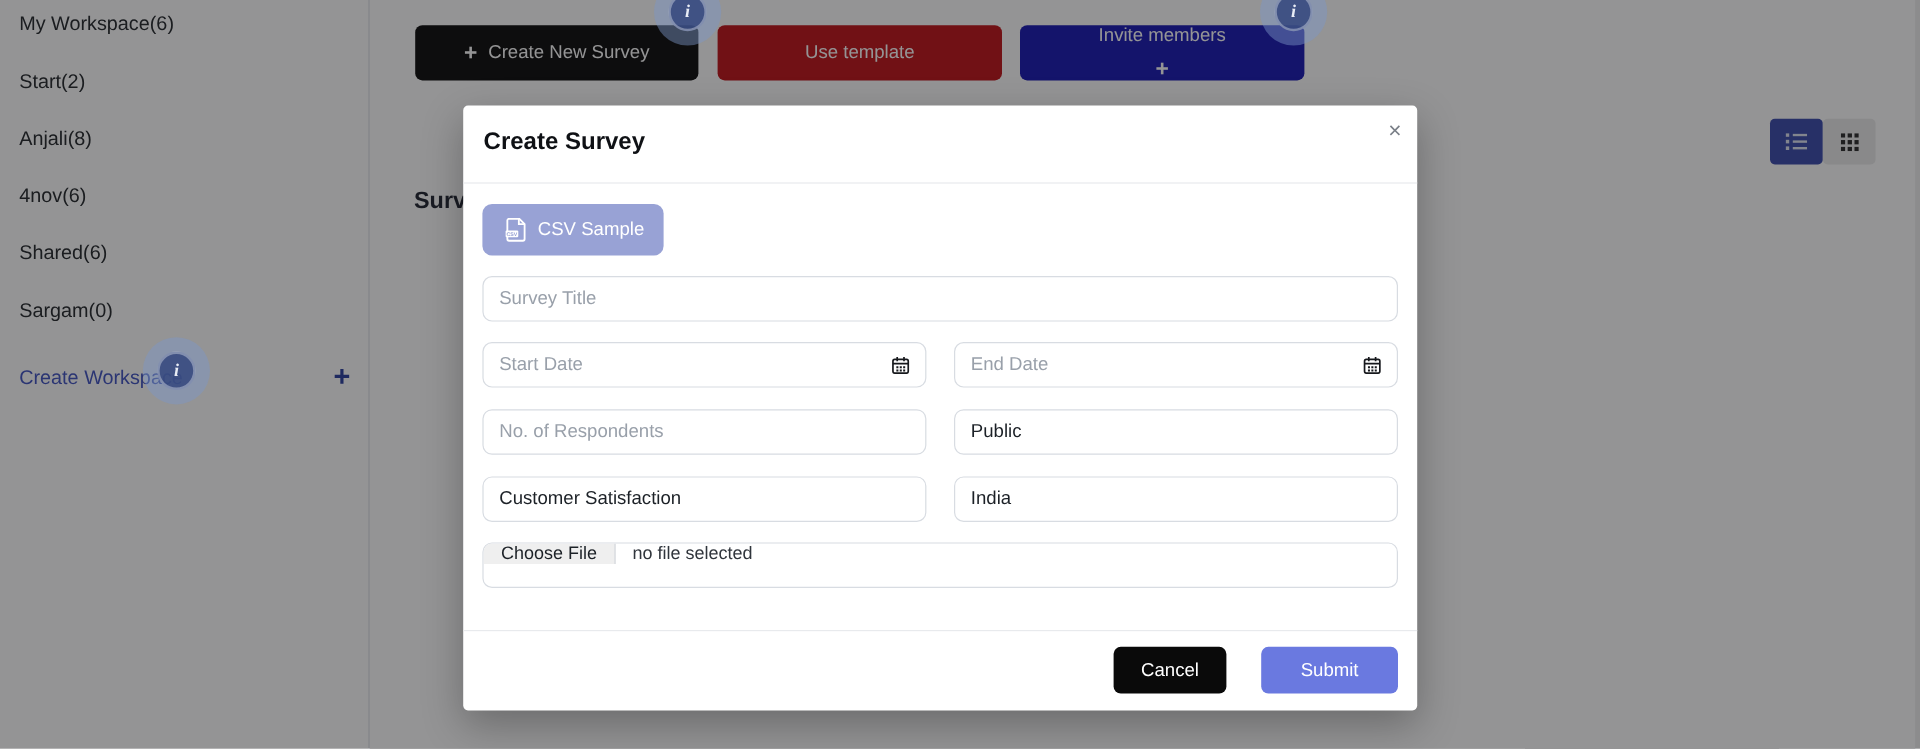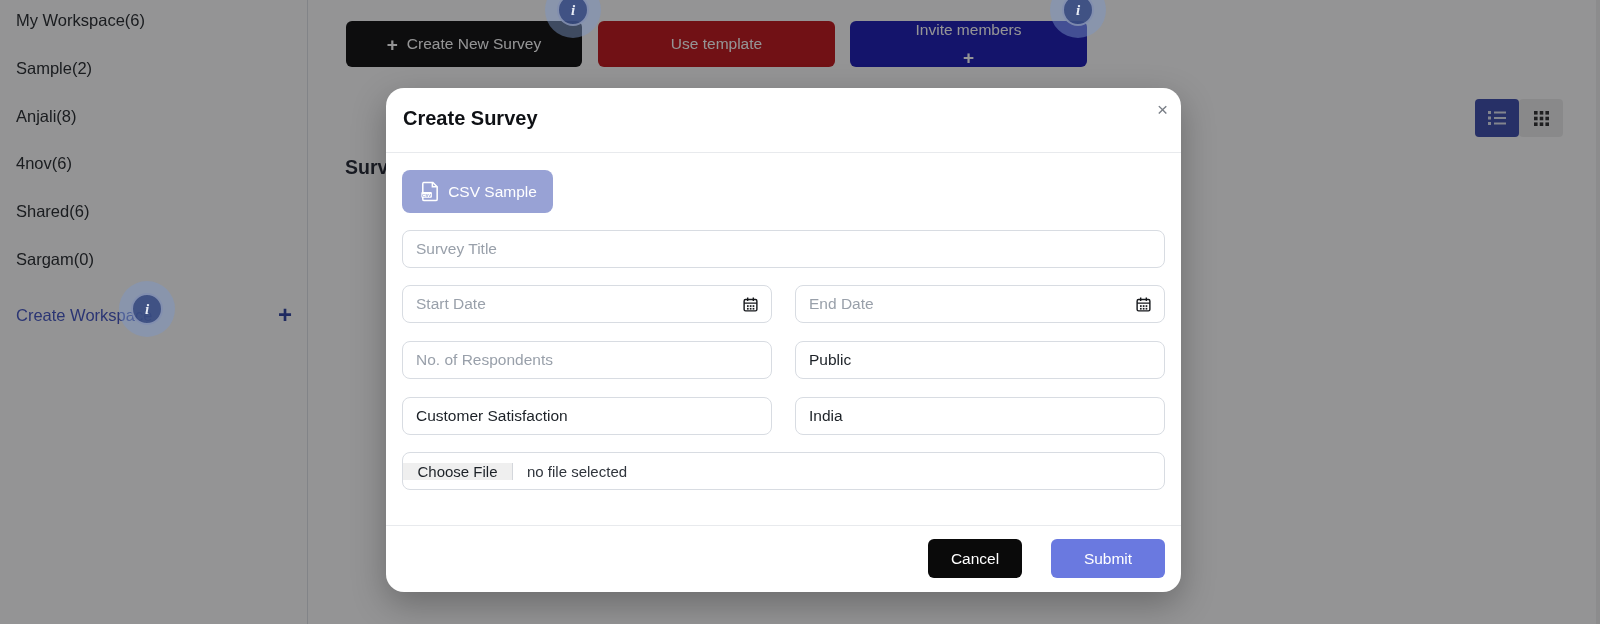--- a/index.html
+++ b/index.html
@@ -51,21 +51,21 @@
            border-radius:50%; background:rgba(125,150,200,0.45);
            display:flex; align-items:center; justify-content:center; cursor:pointer; }
   .pulse-inner { width:32px; height:32px; border-radius:50%;
            background:rgba(52,70,125,0.85); border:2px solid rgba(255,255,255,0.35);
            display:flex; align-items:center; justify-content:center;
            color:#e8ecf5; font-family:"Liberation Serif", serif; font-weight:bold;
            font-style:italic; font-size:15px; }
   
   .modal {
     position:absolute; left:386px; top:88px; width:795px; height:504px;
-    background:#fff; border-radius:18px; z-index:30;
+    background:#fff; border-radius:4px; z-index:30;
     box-shadow:0 12px 34px rgba(0,0,0,0.28);
   }
   .modal-header { position:absolute; left:0; top:0; right:0; height:65px; border-bottom:1px solid #e8eaed; }
   .modal-title { position:absolute; left:17px; top:19px; font-size:20px; font-weight:bold; color:#0f1115; }
   .modal-close { position:absolute; right:13px; top:12px; font-size:19px; color:#7a7f87;
                  background:none; border:none; cursor:pointer; font-family:inherit; line-height:20px; }
   .csv-btn {
     position:absolute; left:16px; top:82px; width:151px; height:43px;
     background:#98a2d5; border:none; border-radius:8px; cursor:pointer;
     display:flex; align-items:center; justify-content:center; gap:7px;
@@ -80,21 +80,21 @@
   .field-wrap { position:absolute; height:38px; border:1px solid #d8dce2; border-radius:8px;
     background:#fff; display:flex; align-items:center; padding:0 12px 0 13px; cursor:text; }
   .fw-placeholder { flex:1; font-size:15.5px; color:#99a0aa; }
   .full-w  { left:16px;  width:763px; }
   .col-l   { left:16px;  width:370px; }
   .col-r   { left:409px; width:370px; }
   .row-1 { top:142px; } .row-2 { top:197px; } .row-3 { top:253px; } .row-4 { top:309px; }
   .file-row {
     position:absolute; left:16px; top:364px; width:763px; height:38px;
     border:1px solid #d8dce2; border-radius:8px; background:#fff;
-    display:flex; align-items:center; overflow:hidden; cursor:pointer;
+    display:flex; align-items:flex-start; overflow:hidden; cursor:pointer;
   }
   .file-btn {
     width:110px; background:#efefef; border-right:1px solid #d4d7dc;
     display:flex; align-items:center; justify-content:center;
     font-size:15px; color:#1c2127;
   }
   .file-status { display:flex; align-items:center; padding-left:14px; font-size:15px; color:#30353c; }
   .modal-footer { position:absolute; left:0; right:0; top:437px; height:67px; border-top:1px solid #e8eaed; }
   .foot-btn { position:absolute; top:13px; height:39px; border:none; border-radius:6px;
               font-size:15.5px; font-family:inherit; cursor:pointer; color:#fff; }
@@ -106,21 +106,21 @@
 <body>
 
 <div id="screen">
 
   <div class="sidebar">
     <div class="ws-row" style="top:5px">
       <span>My Workspace</span>
       <span class="ws-count">(6)</span>
     </div>
     <div class="ws-row" style="top:53px">
-      <span>Sample</span>
+      <span>Start</span>
       <span class="ws-count">(2)</span>
     </div>
     <div class="ws-row" style="top:101px">
       <span>Anjali</span>
       <span class="ws-count">(8)</span>
     </div>
     <div class="ws-row" style="top:148px">
       <span>4nov</span>
       <span class="ws-count">(6)</span>
     </div>

